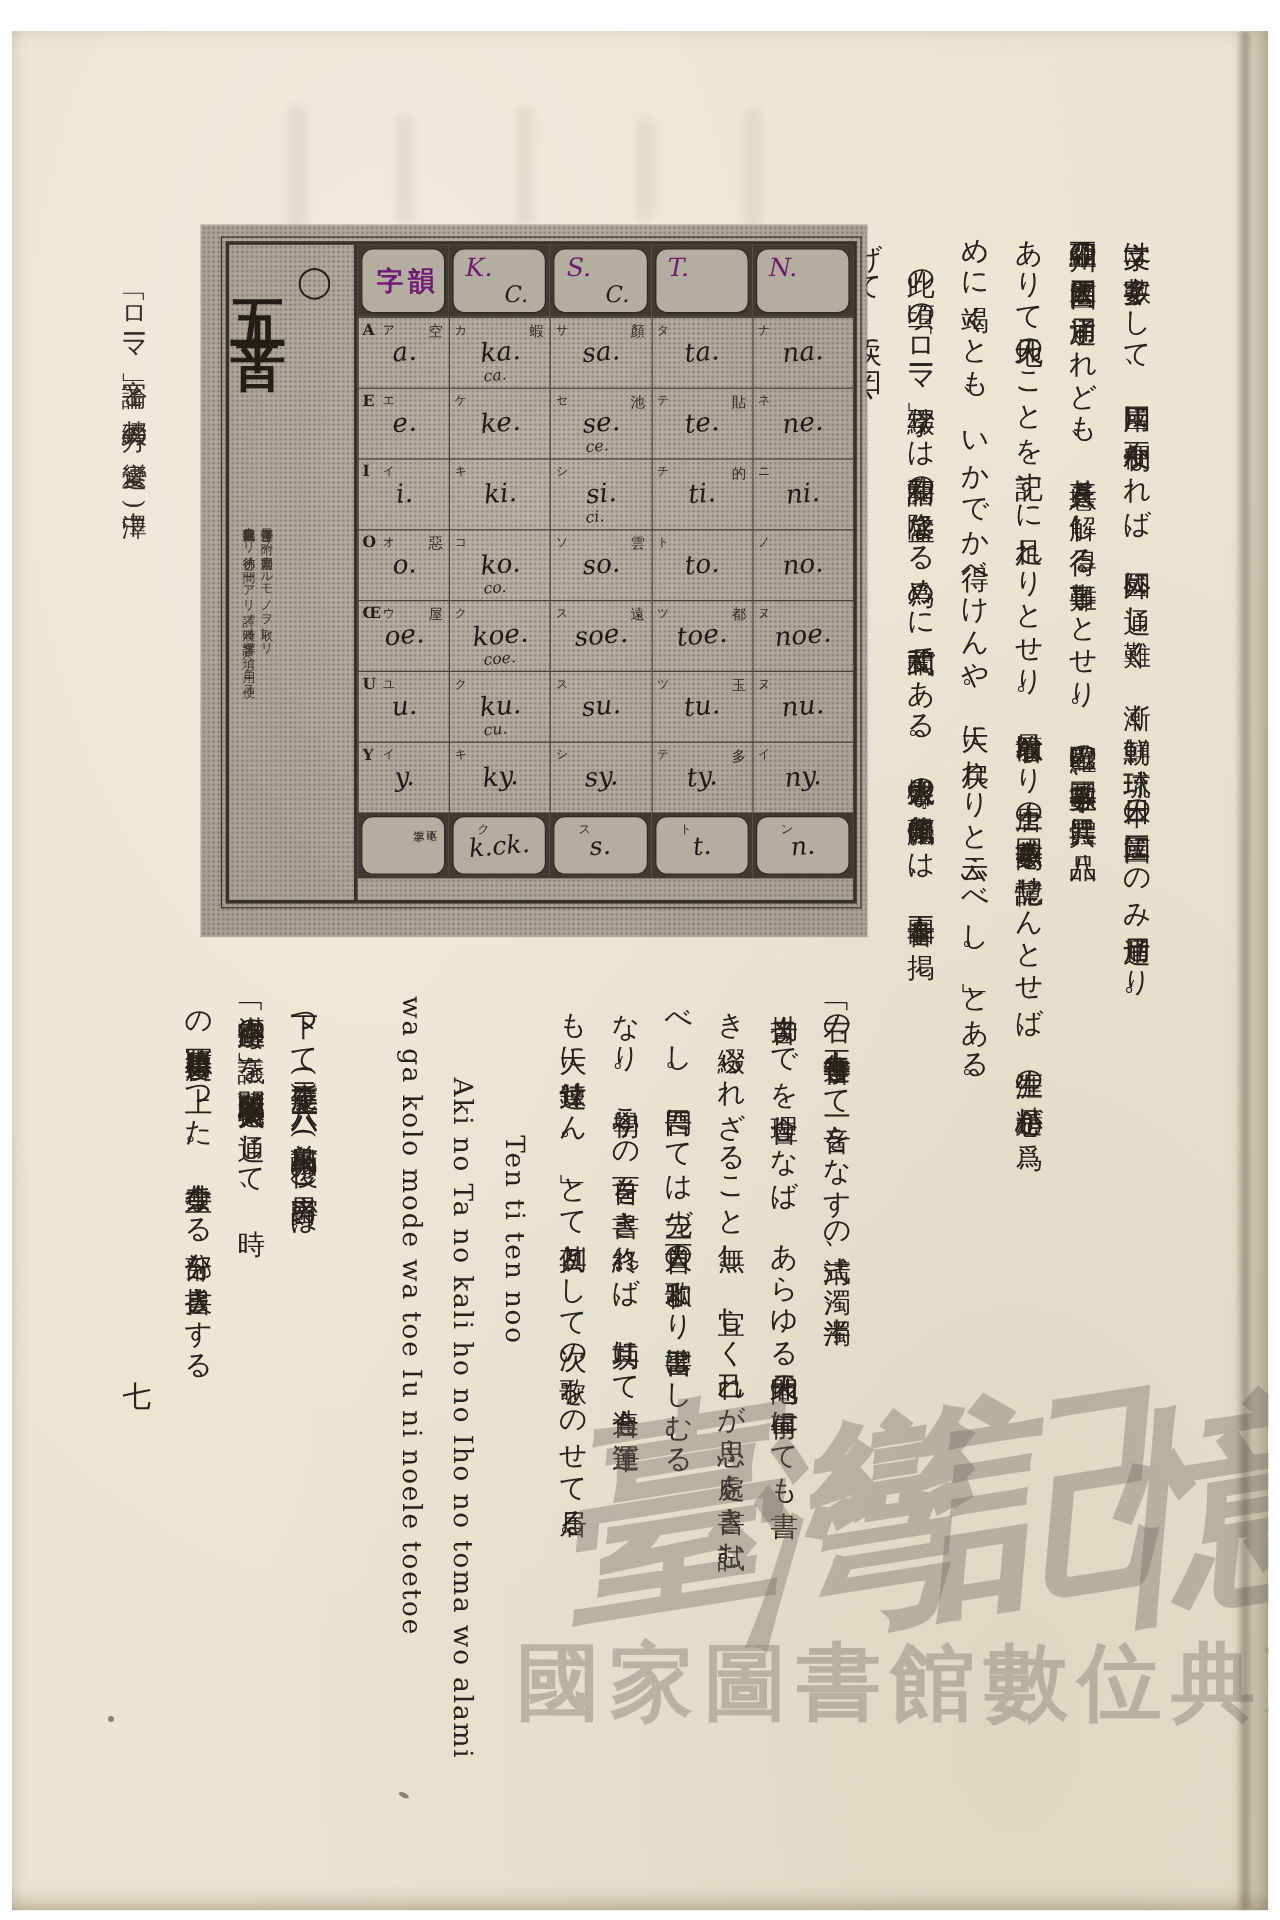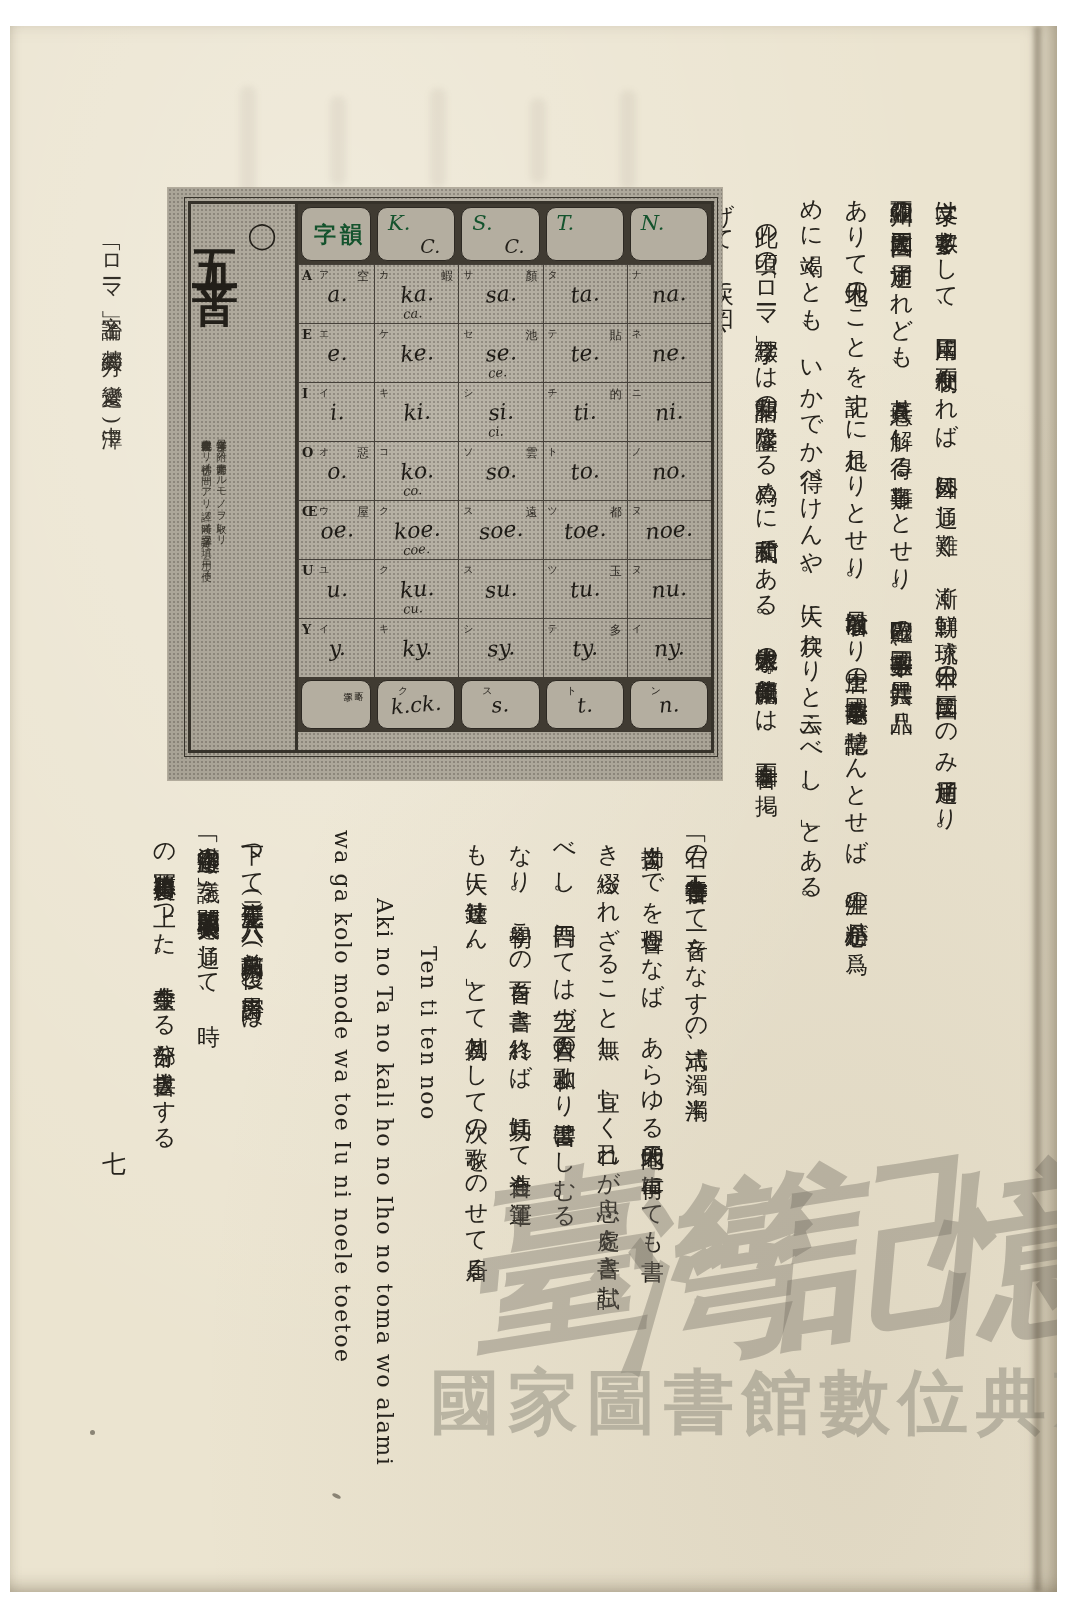--- a/index.html
+++ b/index.html
@@ -65,21 +65,21 @@
   .fig-grid{
     flex:1 1 auto; display:grid;
     grid-template-columns:76px repeat(4, 1fr);
     grid-template-rows:60px repeat(7, 59px) 55px;
   }
   .th,.tb{background:#403b32; padding:3px; position:relative;}
   .tile{
     position:relative; width:100%; height:100%; box-sizing:border-box;
     background:#b4aea0; border:1px solid #2c2822; border-radius:10px;
   }
-  .h-main{position:absolute; top:3px; left:10px; font-size:21px; font-style:italic; color:#14532d;text-align:center;}
+  .h-main{position:absolute; top:3px; left:10px; font-size:21px; font-style:italic; color:#701a75;text-align:center;}
   .h-main.cjk{font-style:normal; font-size:22px; letter-spacing:4px; left:12px; top:12px; font-weight:bold;}
   .h-sub{position:absolute; bottom:3px; right:14px; font-size:19px; font-style:italic; color:#221f19;}
   .td{
     position:relative; border-left:1px solid #46413a; border-top:1px solid #46413a;
     box-sizing:border-box;
   }
   .rletter{position:absolute; top:3px; left:3px; font-size:13px; color:#221f19; font-weight:bold;}
   .kana{position:absolute; top:3px; left:20px; font-size:10px; color:#2e2a24;}
   .td .kana.only{left:4px;}
   .kanji{position:absolute; top:3px; right:5px; font-size:12px; color:#2e2a24;}

